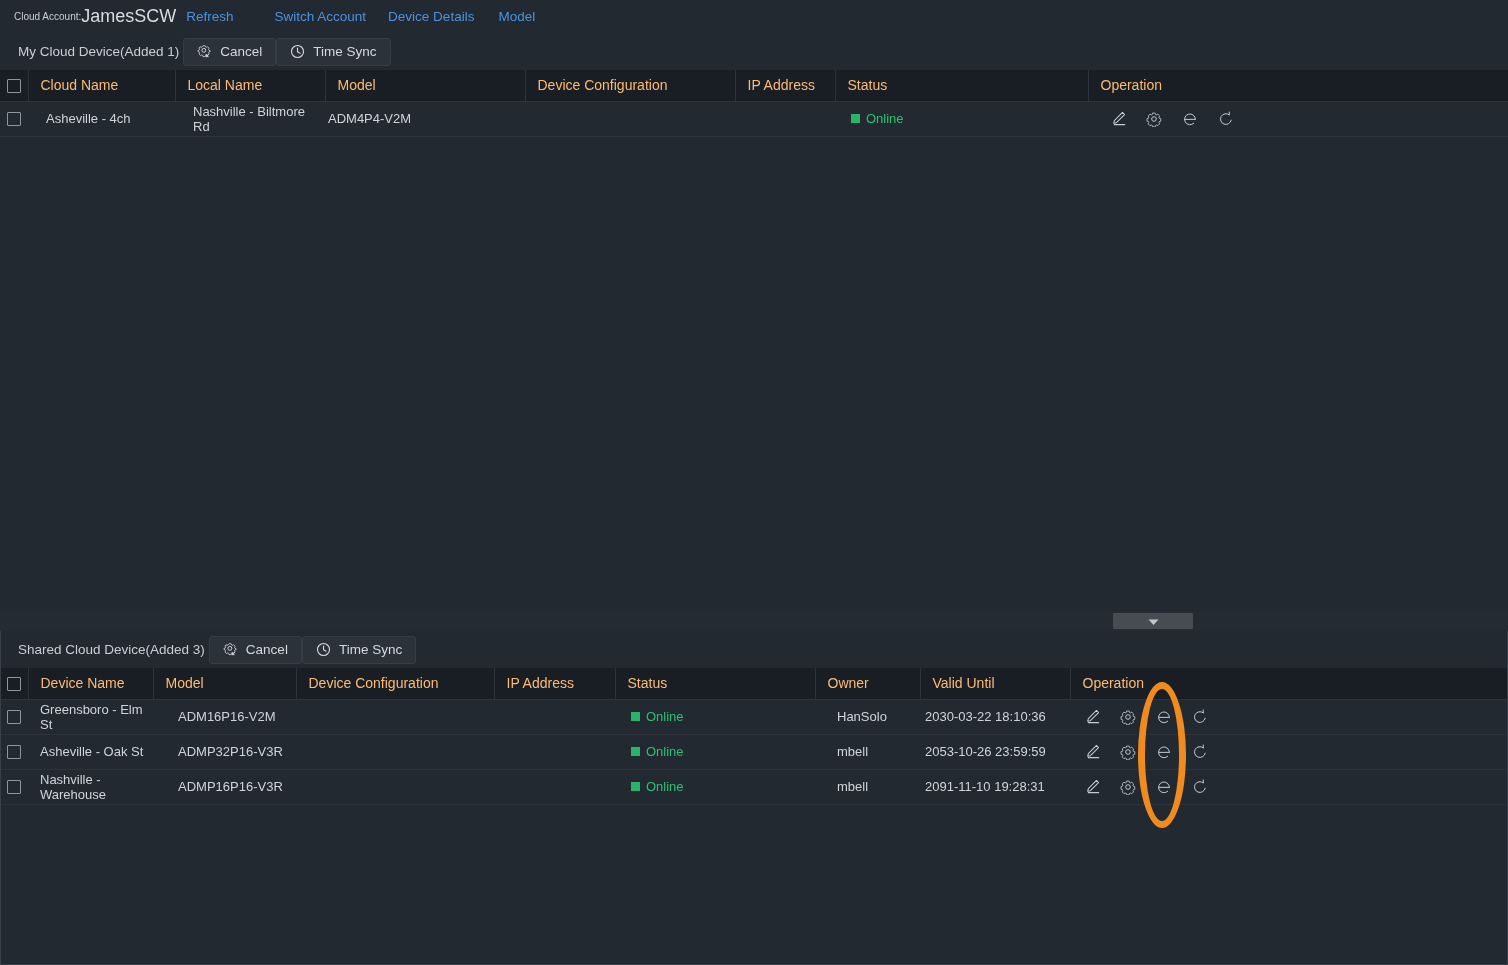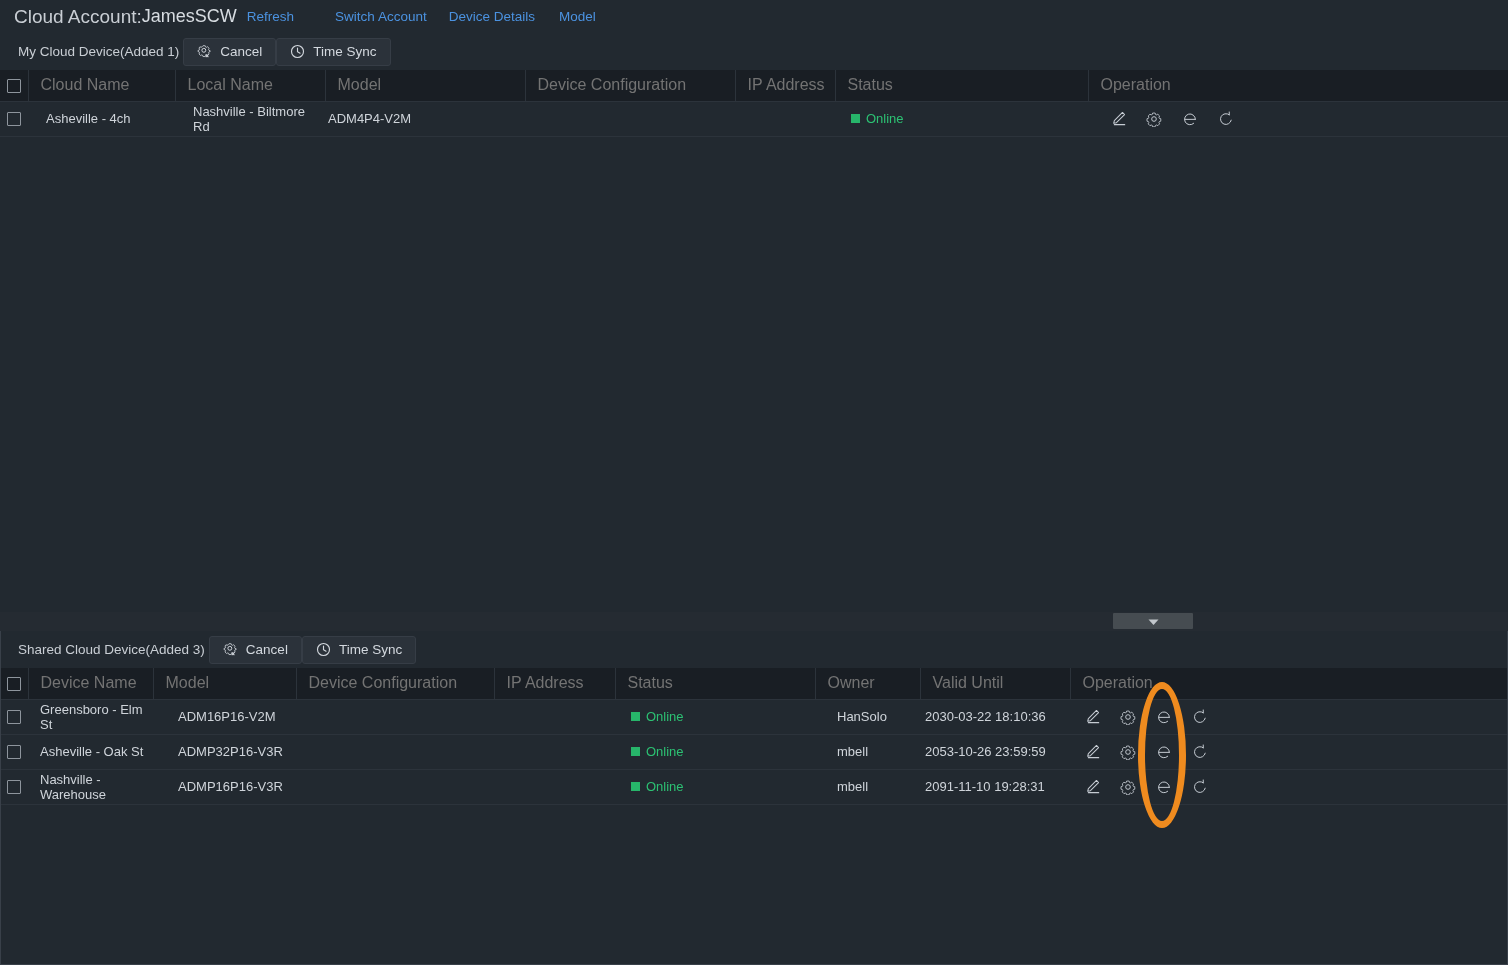--- a/index.html
+++ b/index.html
@@ -19,21 +19,21 @@
   
   .account-bar {
     height: 33px;
     display: flex;
     align-items: center;
     padding-left: 14px;
     background: #222930;
     font-size: 13.5px;
     gap: 0px;
   }
-  .account-label { color: #c9ced4; font-size: 19px; }
+  .account-label { color: #c9ced4; font-size: 10px; }
   .account-name { color: #d7dce1; font-size: 18px; }
   .nav-link {
     color: #4b92e0;
     font-size: 13.5px;
     cursor: pointer;
     white-space: nowrap;
   }
   .nav-links { display: flex; align-items: center; }
 
   
@@ -66,22 +66,22 @@
     white-space: nowrap;
   }
   .tbtn svg { display: block; }
 
   
   .tbl { width: 100%; border-collapse: collapse; table-layout: fixed; }
   .thead-row { background: #191e24; height: 31px; }
   .thead-row th {
     text-align: left;
     font-weight: normal;
-    font-size: 16px;
-    color: #737373;
+    font-size: 14px;
+    color: #fdba74;
     padding: 0 0 0 12px;
     border-right: 1px solid #2c333b;
     border-bottom: 1px solid #2c333b;
     vertical-align: middle;
     white-space: nowrap;
     overflow: hidden;
   }
   .thead-row th.cb { padding-left: 0; text-align: center; }
   .thead-row th.last { border-right: none; }
 

